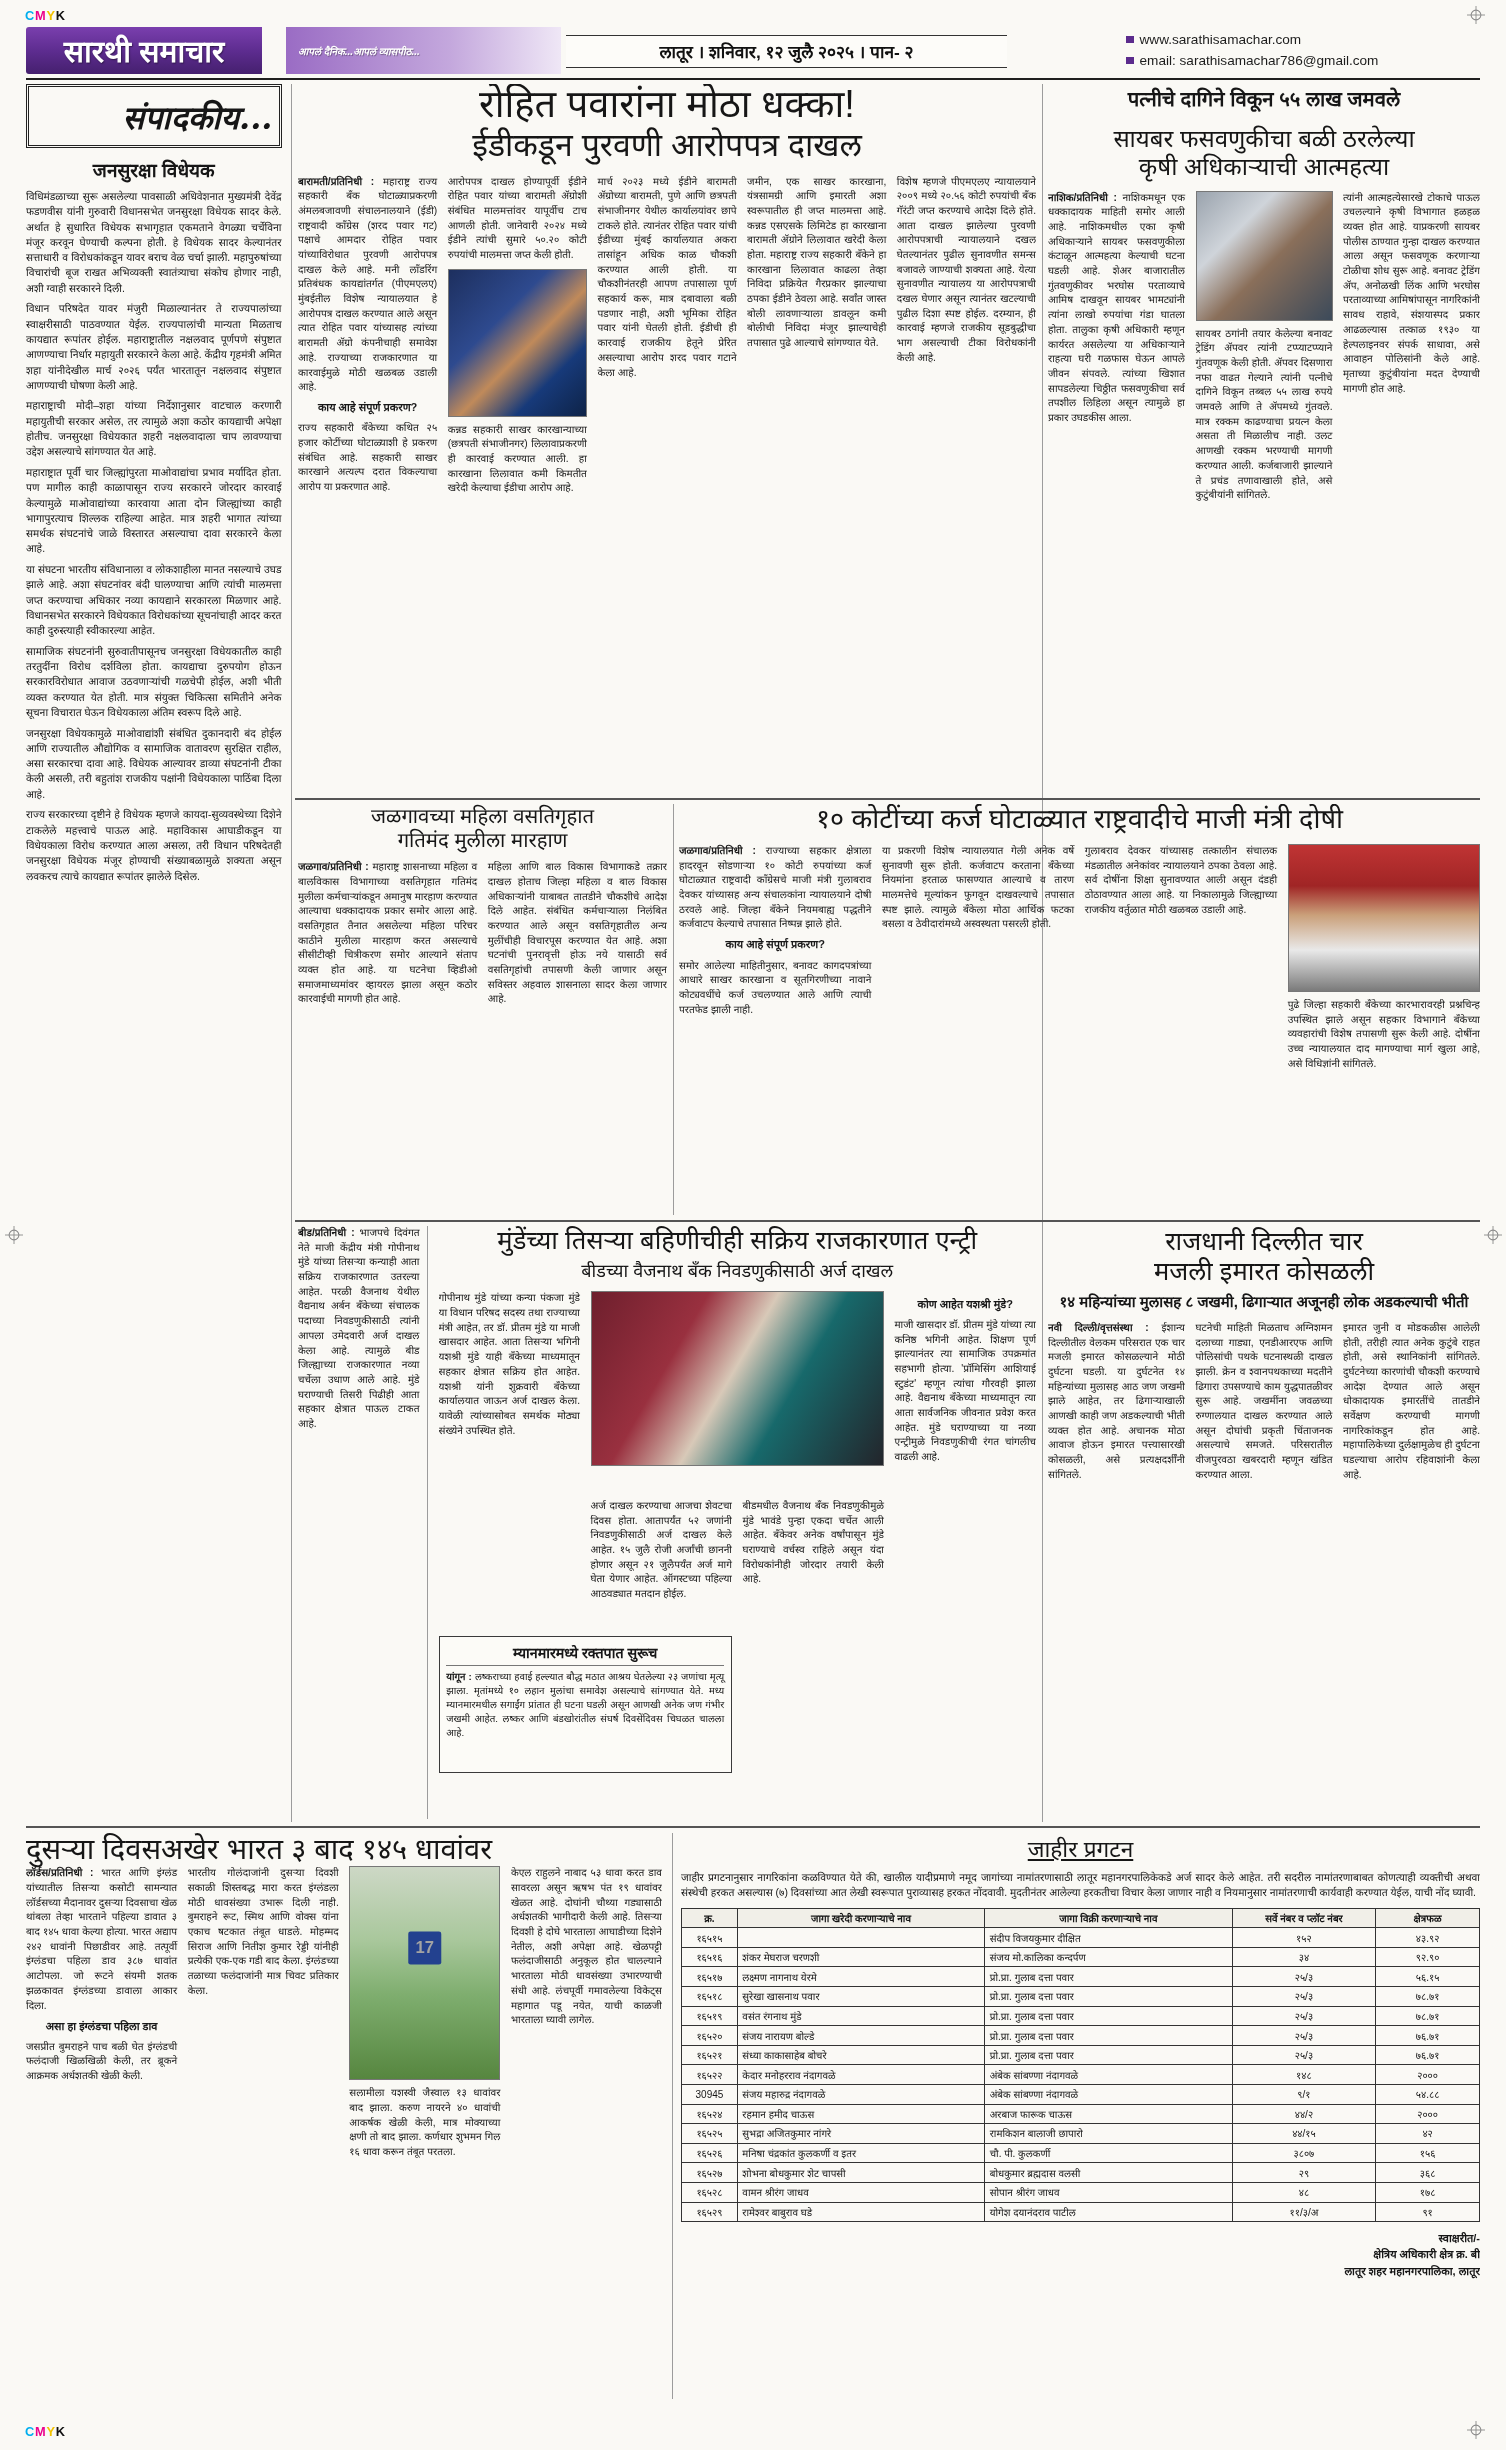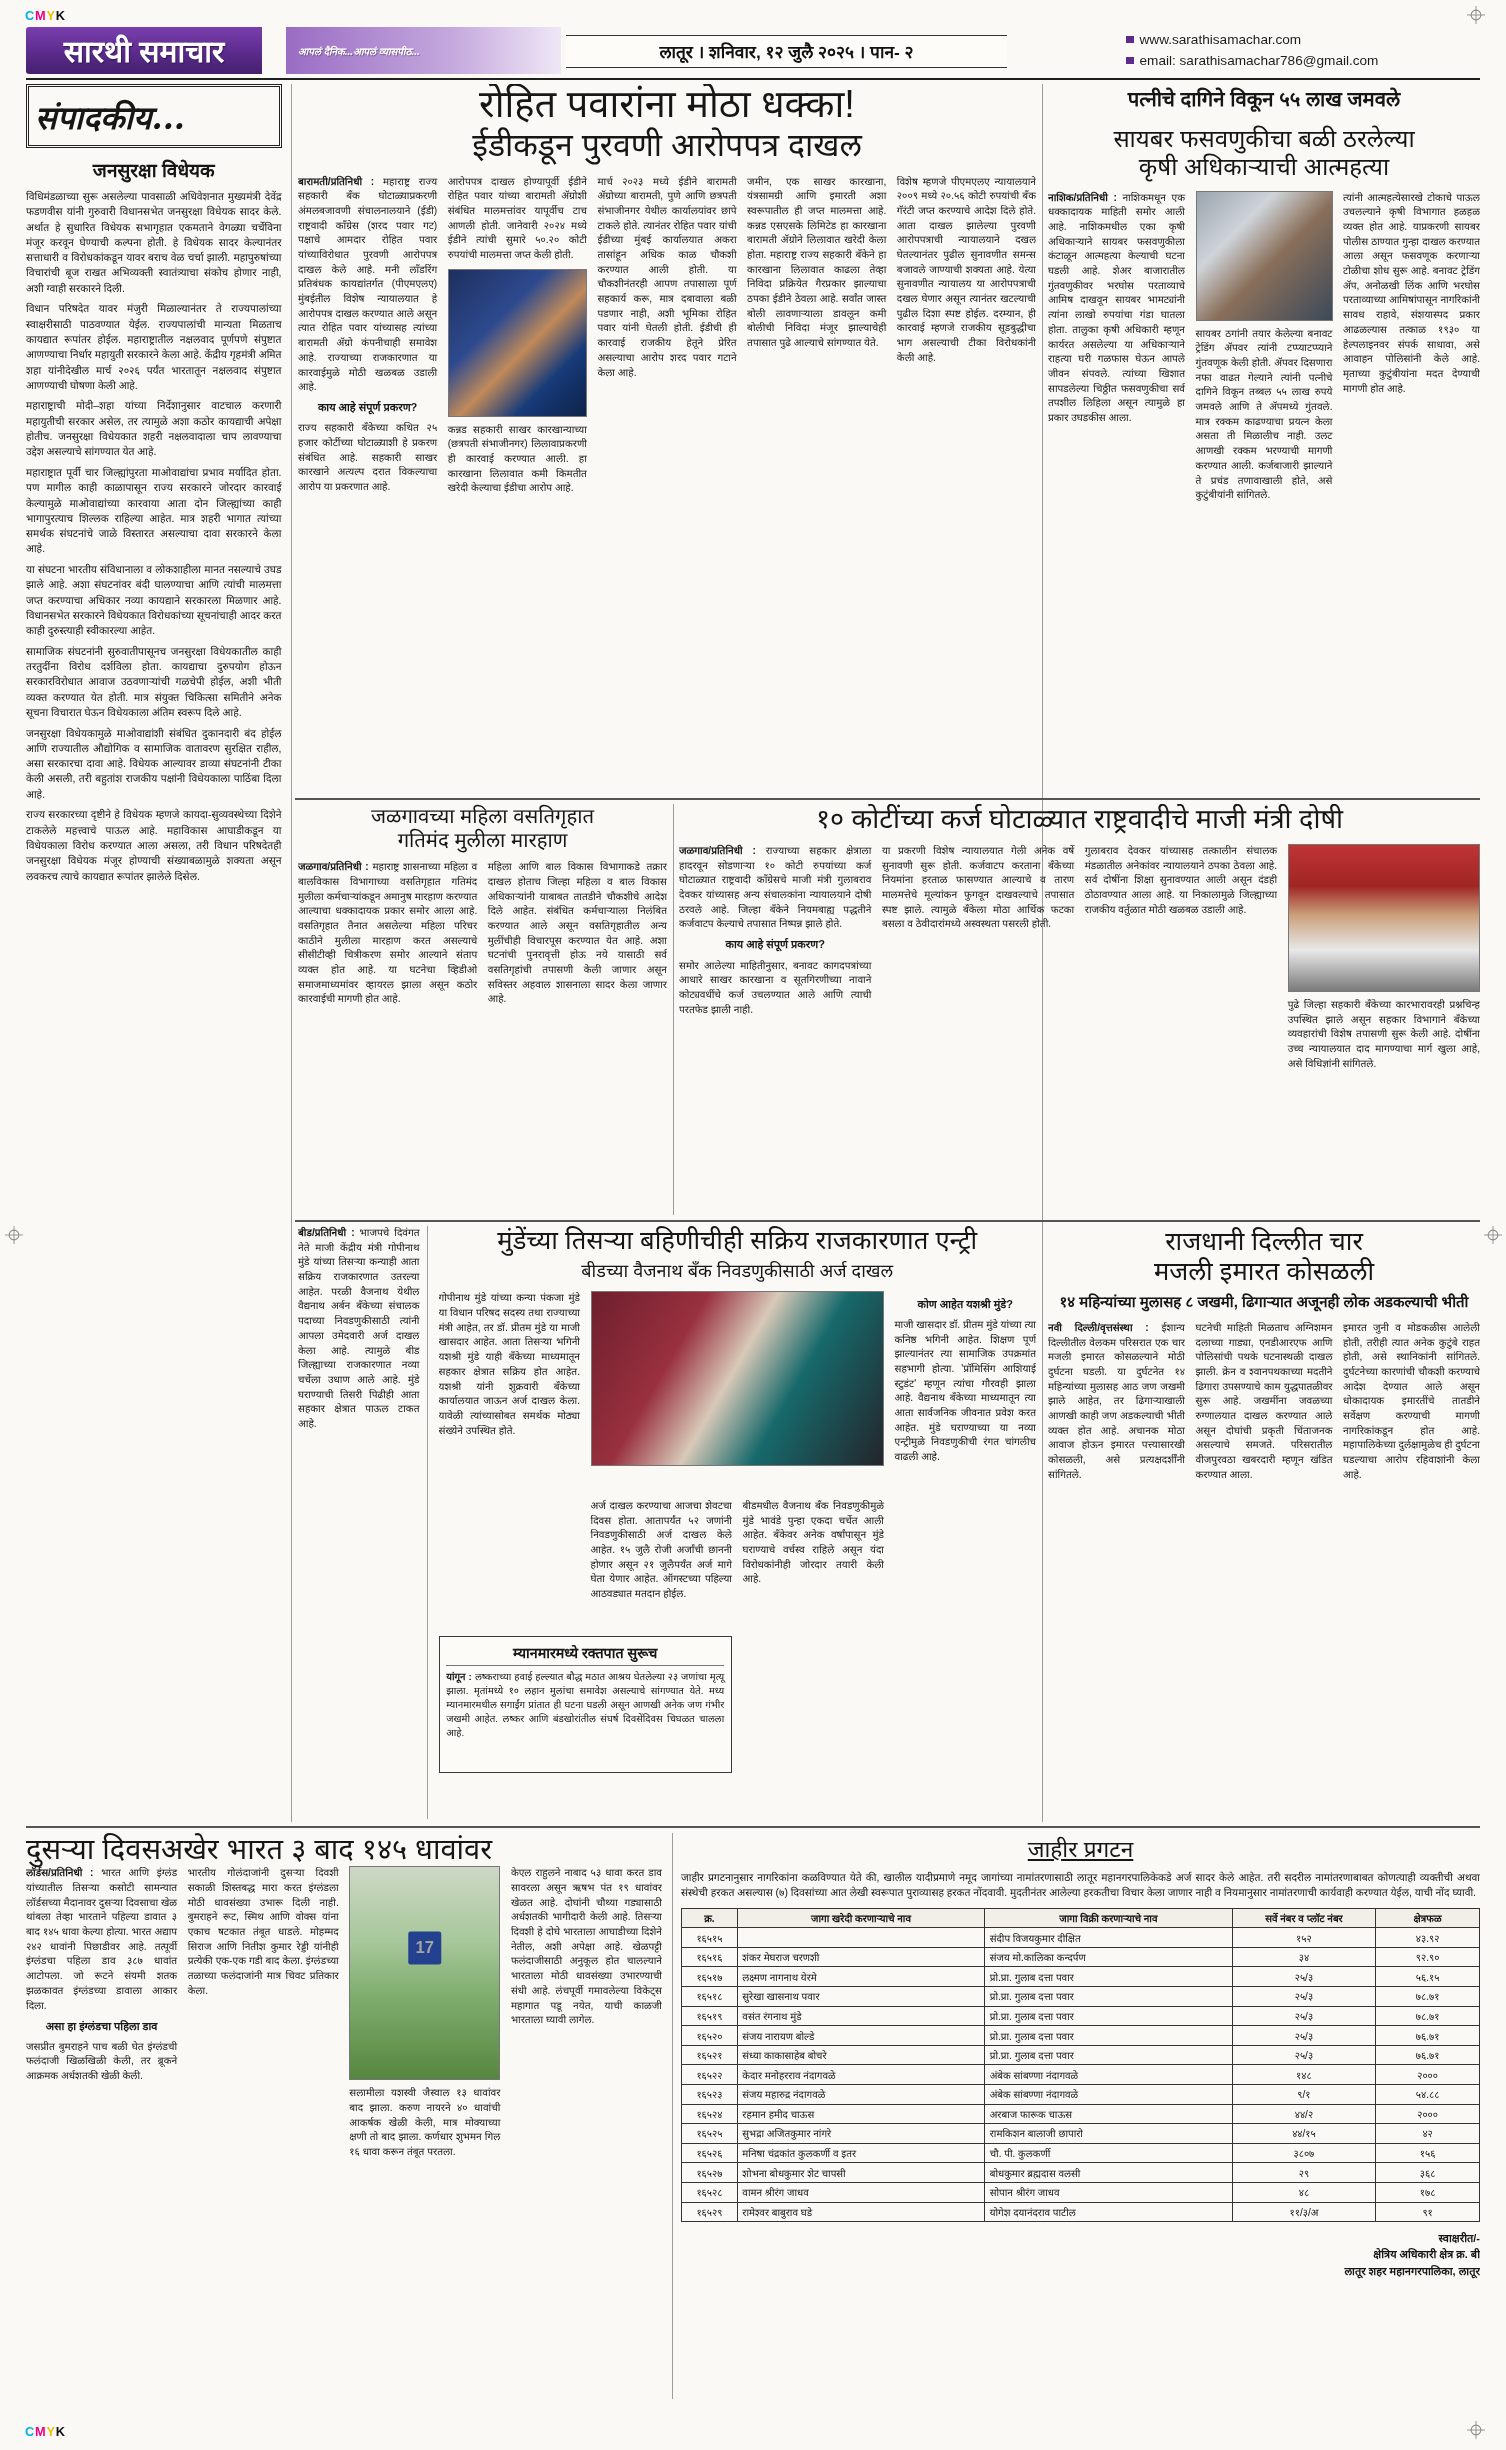--- a/index.html
+++ b/index.html
@@ -46,21 +46,21 @@
   .hrule{ height:1.5px; background:#555; }
   
   .col{ flex:1; font-size:10.2px; line-height:1.44; text-align:justify; color:#191919; }
   .cols{ display:flex; gap:10.5px; }
   .dateline{ font-weight:bold; }
   .subhead{ font-weight:bold; text-align:center; font-size:11px; margin:5.3px 0; }
   .photo{ width:100%; border:0.8px solid #777; position:relative; }
   .block{ overflow:hidden; }
   
   .editorial{ left:26px; top:84px; width:260px; height:1725px; padding-right:4.5px; }
-  .ed-box{ border:3px double #222; padding:7.5px 6px; text-align:left; }
+  .ed-box{ border:3px double #222; padding:7.5px 6px; text-align:right; }
   .ed-script{ font-family:"DejaVu Serif","Liberation Serif",serif; font-style:italic; font-weight:bold; font-size:32px; }
   .ed-title{ text-align:center; font-size:19px; font-weight:800; margin:9px 0 6px; }
   .editorial p{ font-size:10.4px; line-height:1.47; text-align:justify; margin-bottom:5.3px; }
   
   .lead-story{ left:298px; top:84px; width:738px; height:711px; }
   .lead-story .h1{ text-align:center; font-size:38px; line-height:1.1; }
   .lead-story .h2{ text-align:center; font-size:32px; line-height:1.15; margin-top:1.5px; }
   .lead-cols{ margin-top:10.5px; height:603px; overflow:hidden; }
   .photo-lead{ height:148px; margin:6px 0;
     background:linear-gradient(135deg,#1d2f5e 0%,#2e4a8f 35%,#c08a5a 55%,#173a7a 75%,#0e2347 100%); }
@@ -402,21 +402,21 @@
           <td>७६.७१</td>
         </tr>
         <tr>
           <td>१६५२२</td>
           <td>केदार मनोहरराव नंदागवळे</td>
           <td>अंबेक सांबण्णा नंदागवळे</td>
           <td>१४८</td>
           <td>२०००</td>
         </tr>
         <tr>
-          <td>१६५२३</td>
+          <td>30945</td>
           <td>संजय महारुद्र नंदागवळे</td>
           <td>अंबेक सांबण्णा नंदागवळे</td>
           <td>९/१</td>
           <td>५४.८८</td>
         </tr>
         <tr>
           <td>१६५२४</td>
           <td>रहमान हमीद चाऊस</td>
           <td>अरबाज फारूक चाऊस</td>
           <td>४४/२</td>

